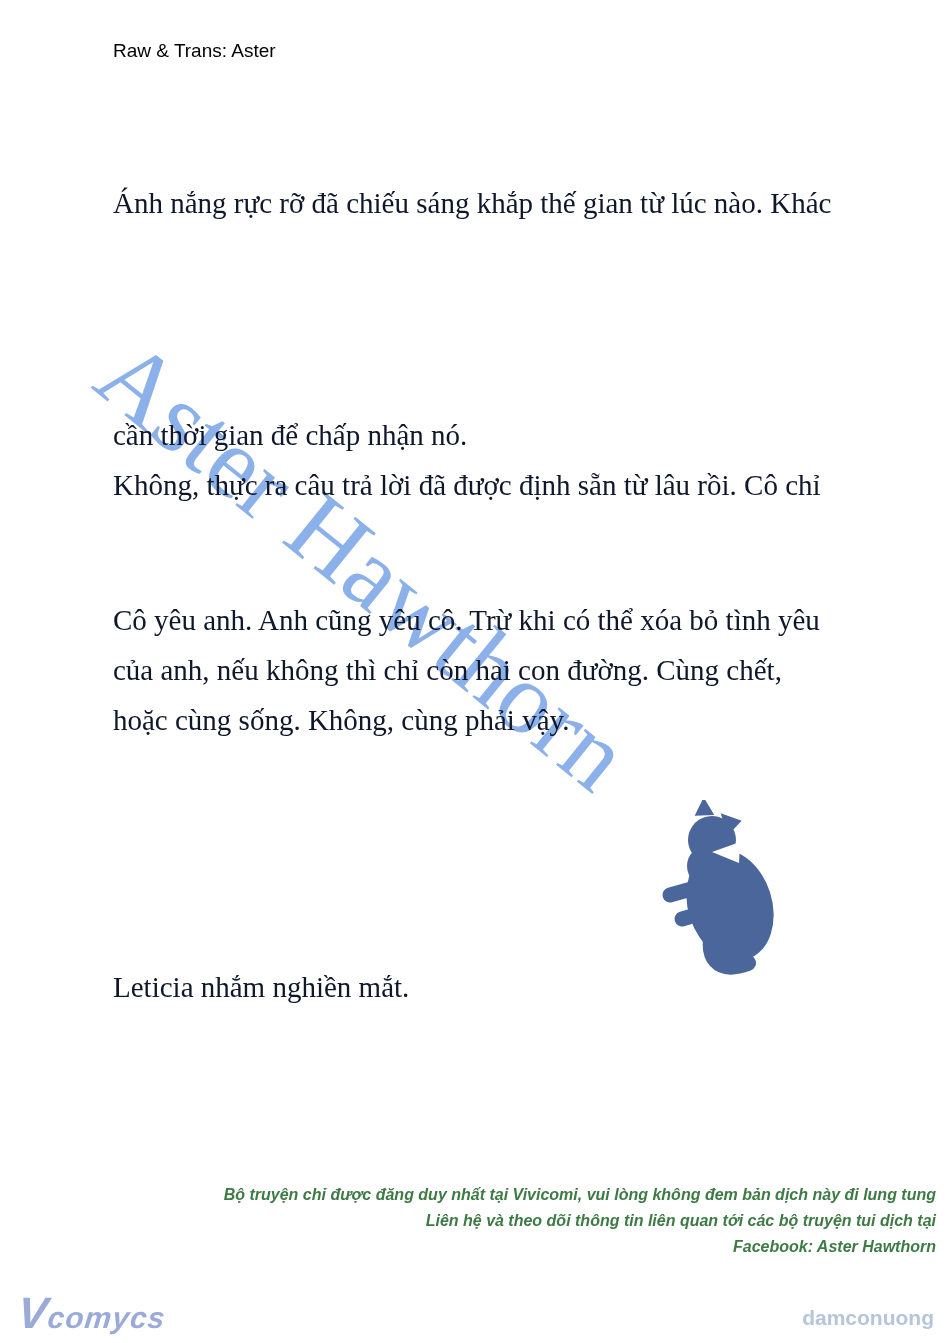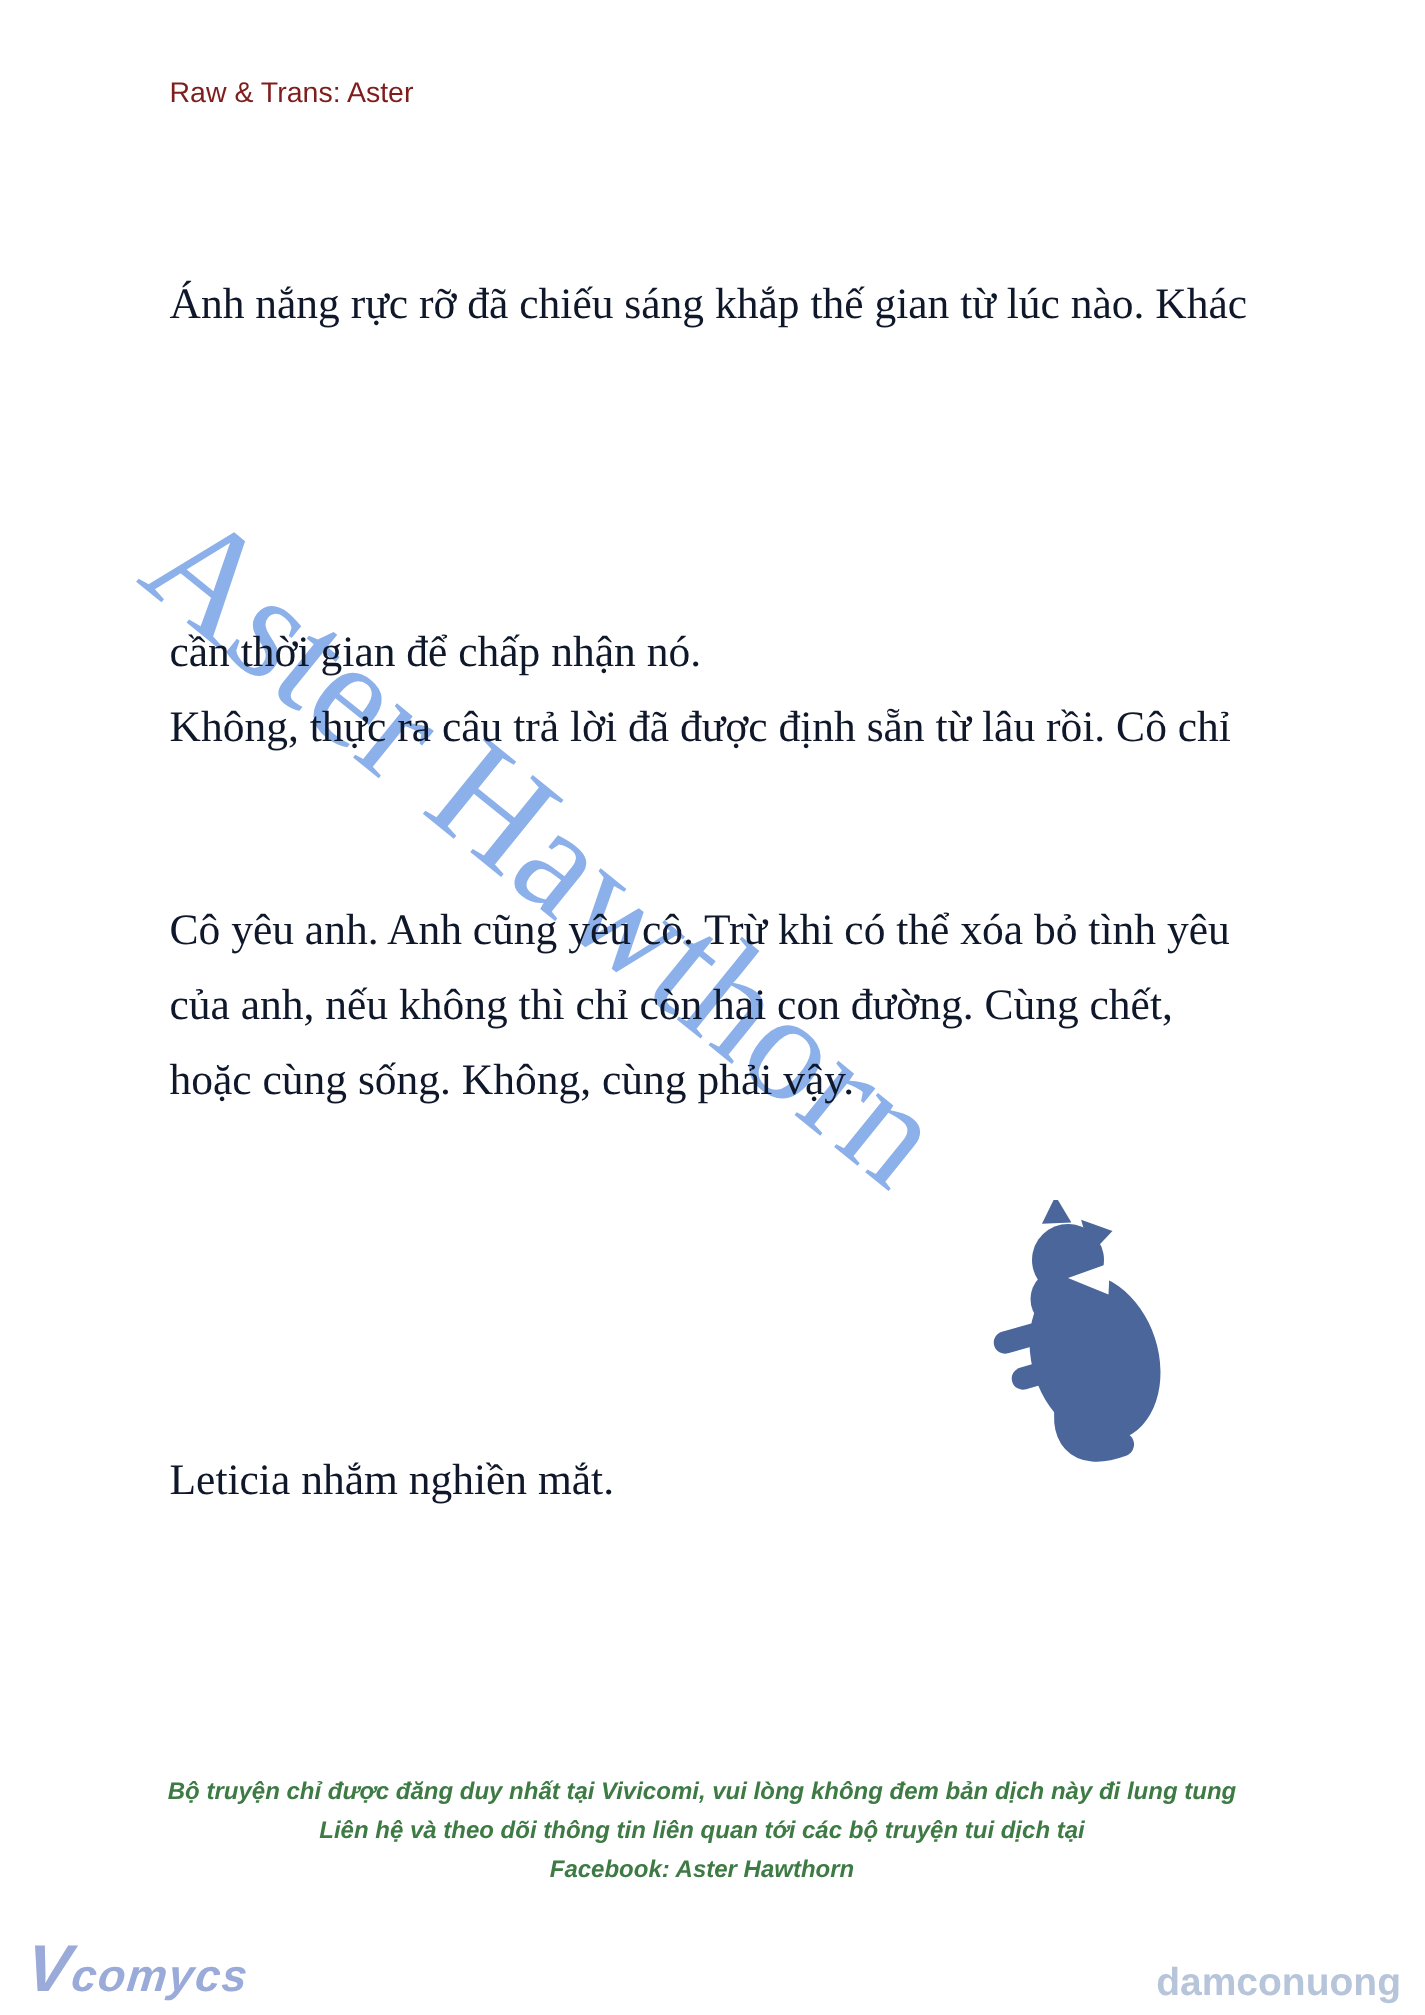--- a/index.html
+++ b/index.html
@@ -11,24 +11,24 @@
     position: relative;
     width: 950px;
     height: 1343px;
     background: #ffffff;
     overflow: hidden;
     font-family: "Liberation Serif", serif;
   }
   .credit {
     position: absolute;
     left: 113px;
-    top: 52px;
+    top: 40px;
     font-family: "Liberation Sans", sans-serif;
     font-size: 19px;
-    color: #7f1d1d;
+    color: #000000;
     white-space: nowrap;
   }
   .watermark {
     position: absolute;
     left: 146px;
     top: 318px;
     font-family: "Liberation Serif", serif;
     font-size: 101px;
     color: #8bb0ea;
     white-space: nowrap;
@@ -55,21 +55,21 @@
     position: absolute;
     left: 652px;
     top: 800px;
     z-index: 2;
   }
   .footer {
     position: absolute;
     left: 0;
     top: 1182px;
     width: 936px;
-    text-align: center;
+    text-align: right;
     font-family: "Liberation Sans", sans-serif;
     font-size: 16px;
     font-weight: bold;
     font-style: italic;
     color: #3d7a44;
     line-height: 26px;
     z-index: 2;
   }
   .vcomycs {
     position: absolute;
@@ -86,21 +86,21 @@
   }
   .vcomycs::first-letter {
     font-size: 44px;
   }
   .damconuong {
     position: absolute;
     right: 16px;
     top: 1306px;
     font-family: "Liberation Sans", sans-serif;
     font-weight: bold;
-    font-size: 26px;
+    font-size: 21px;
     color: #b6c5da;
     text-shadow: 0 0 1px rgba(255,255,255,0.9);
     z-index: 2;
   }
 </style>
 </head>
 <body>
 
 <div class="page">
 

